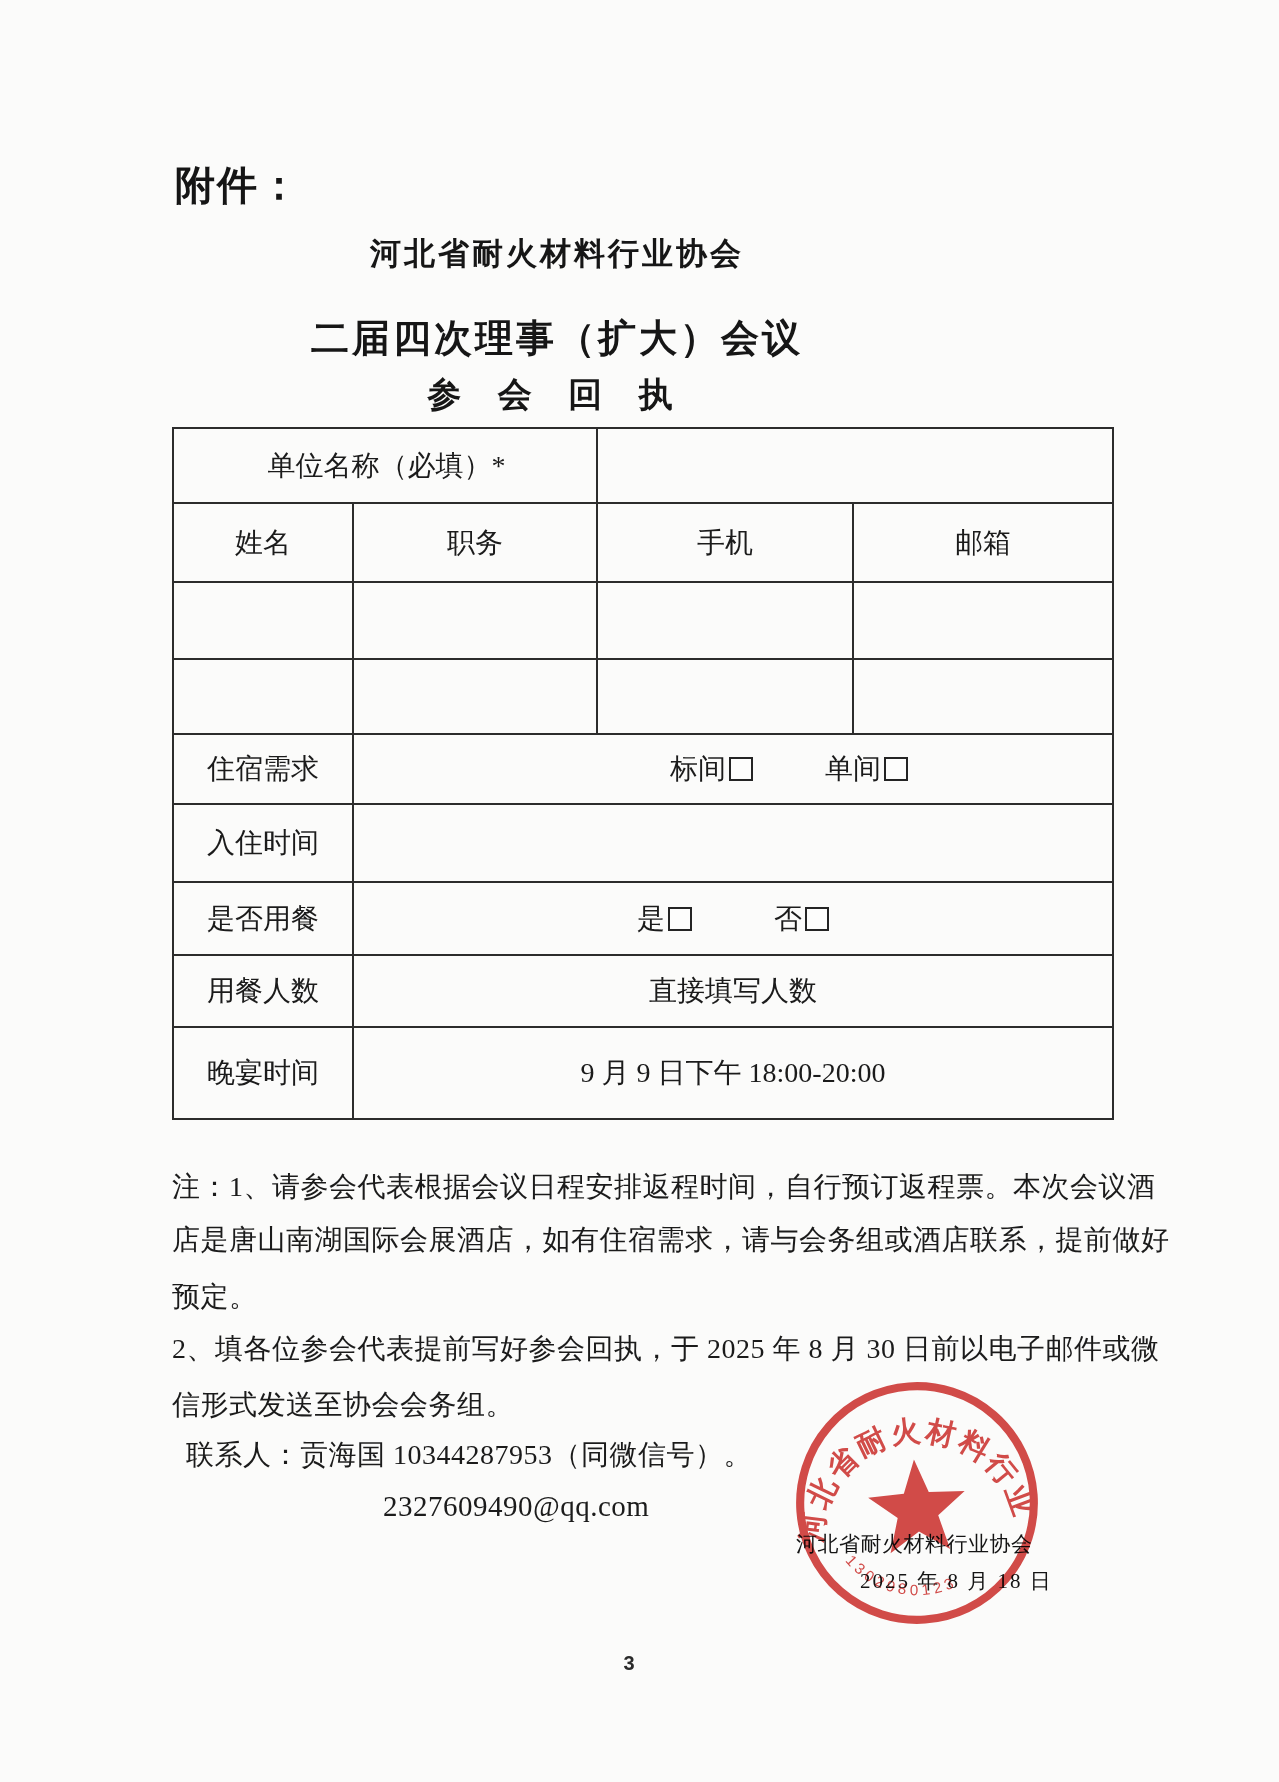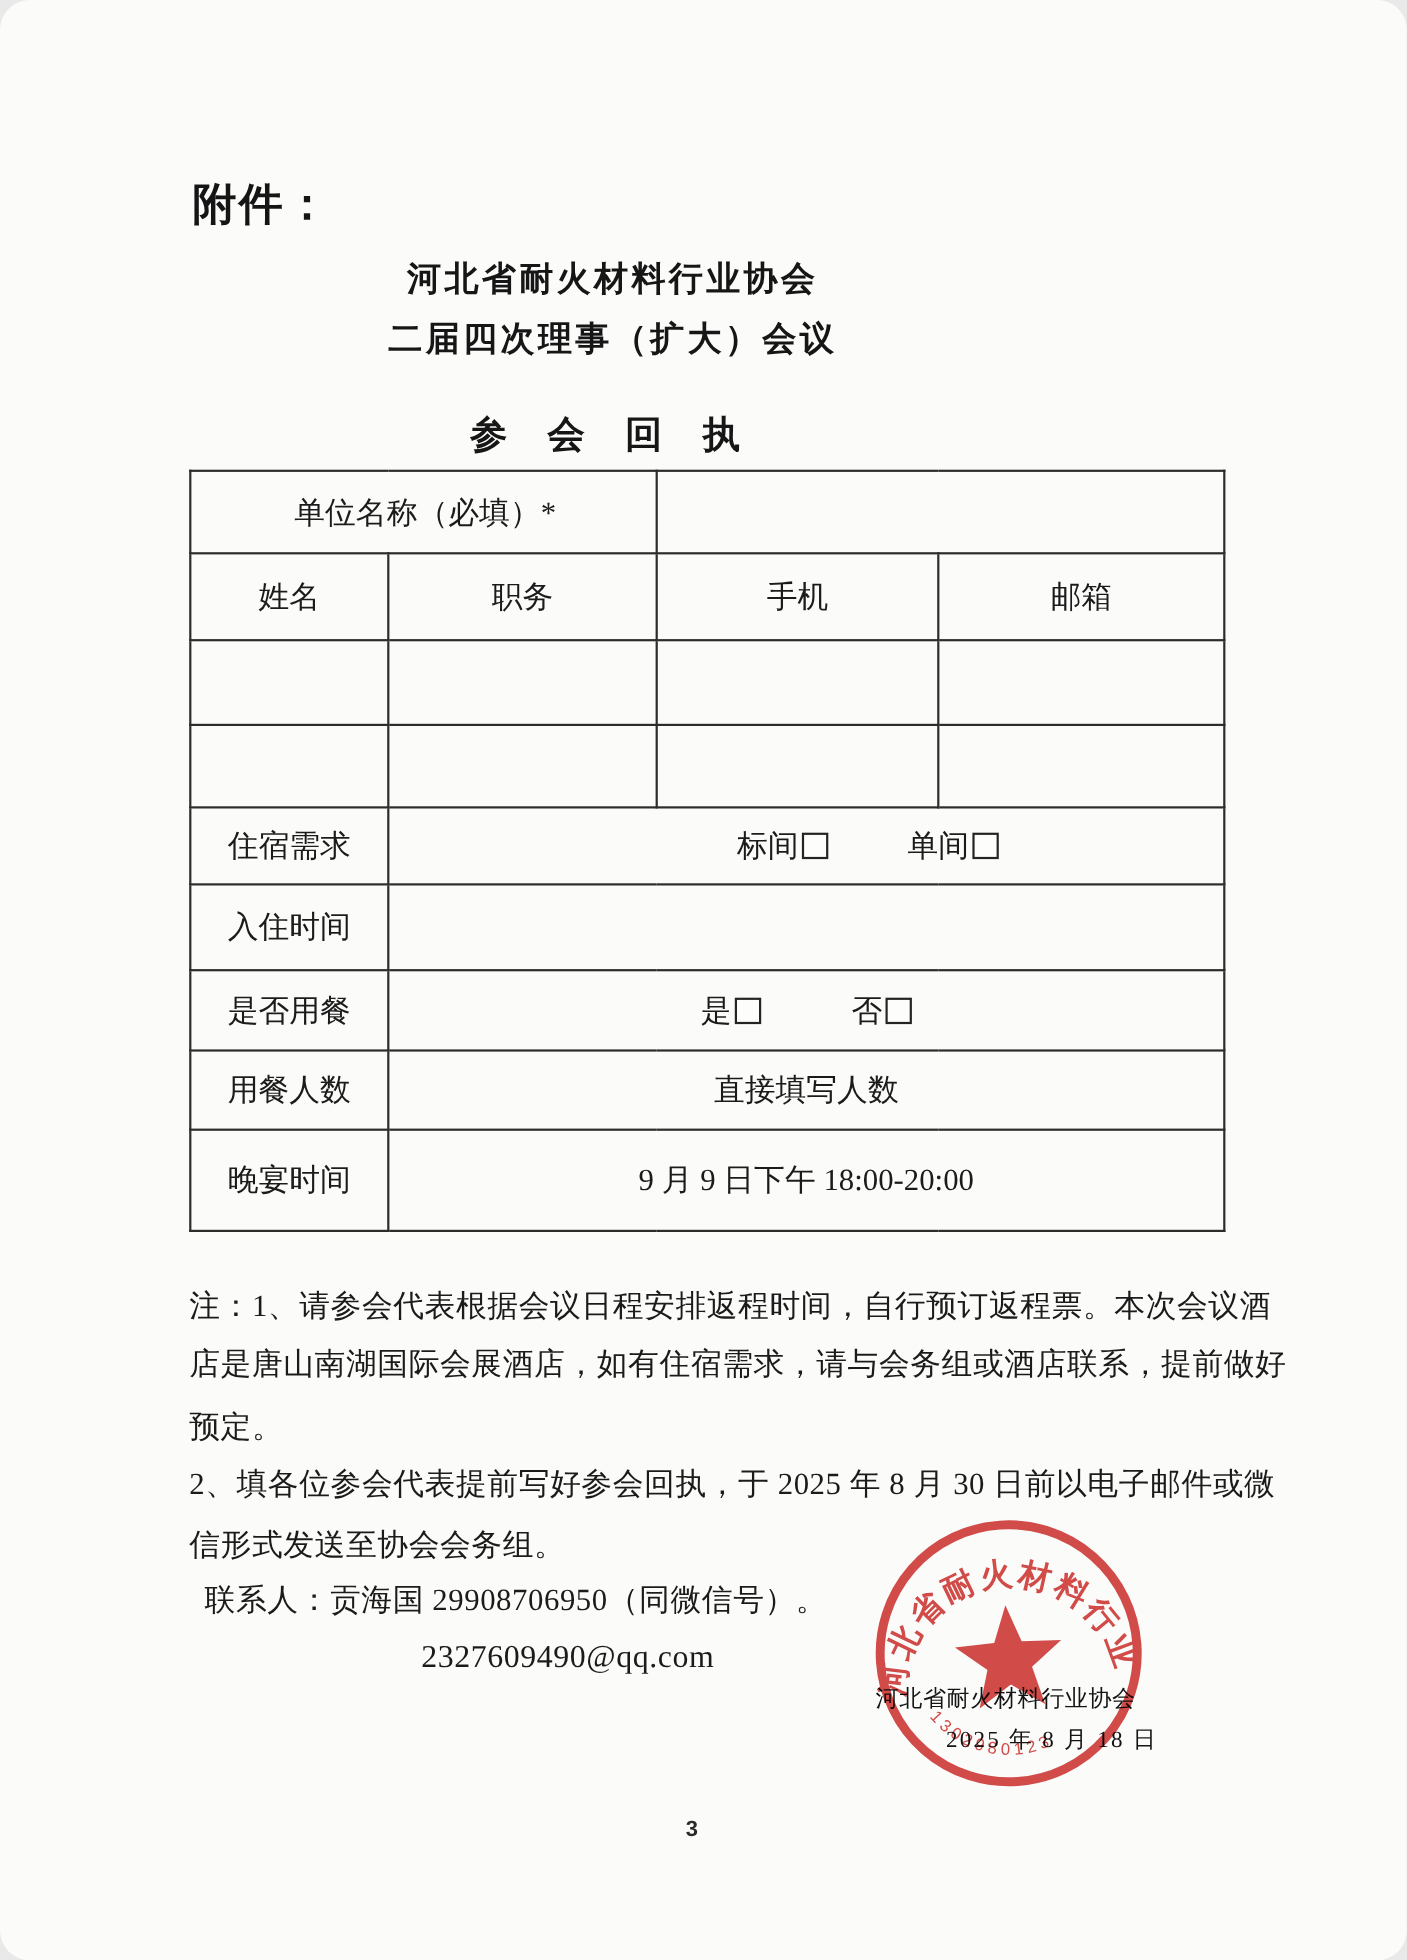--- a/index.html
+++ b/index.html
@@ -6,40 +6,39 @@
   html, body { background: #e9e9e9; }
   .page {
     position: relative;
     width: 1279px;
     height: 1782px;
     margin: 0 auto;
     background: #fbfbfa;
     overflow: hidden;
     font-family: "Liberation Serif", serif;
     color: #1c1c1c;
-    border-radius: 27px;
   }
   .attachment {
     position: absolute;
     left: 175px; top: 158px;
     font-family: "Liberation Sans", sans-serif;
     font-size: 40px;
     font-weight: 700;
     letter-spacing: 2px;
     color: #151515;
   }
   .headings {
     position: absolute;
     left: 0; top: 0;
     width: 1114px;
     text-align: center;
   }
   .h-line { position: absolute; width: 100%; font-weight: 700; color: #161616; }
   .h1 { top: 233px; font-size: 31px; letter-spacing: 3px; }
-  .h2 { top: 287px; font-size: 31px; letter-spacing: 3px; text-align: center; }
+  .h2 { top: 313px; font-size: 38px; letter-spacing: 3px; text-align: center; }
   .h3 { top: 372px; font-size: 34px; letter-spacing: 14px; }
 
   table.form {
     position: absolute;
     left: 172px; top: 427px;
     width: 940px;
     border-collapse: collapse;
     table-layout: fixed;
     font-size: 28px;
     color: #1b1b1b;
@@ -174,21 +173,21 @@
       <td colspan="3">9 月 9 日下午 18:00-20:00</td>
     </tr>
   </tbody>
     </table>
 
   <div class="note" style="top:1168px">注：1、请参会代表根据会议日程安排返程时间，自行预订返程票。本次会议酒</div>
   <div class="note" style="top:1221px">店是唐山南湖国际会展酒店，如有住宿需求，请与会务组或酒店联系，提前做好</div>
   <div class="note" style="top:1278px">预定。</div>
   <div class="note" style="top:1330px">2、填各位参会代表提前写好参会回执，于 2025 年 8 月 30 日前以电子邮件或微</div>
   <div class="note" style="top:1386px">信形式发送至协会会务组。</div>
-  <div class="note contact-line" style="top:1436px">联系人：贡海国 29908706950（同微信号）。</div>
+  <div class="note contact-line" style="top:1436px">联系人：贡海国 10344287953（同微信号）。</div>
   <div class="note email-line" style="top:1490px">2327609490@qq.com</div>
 
   <div class="sig sig-org">河北省耐火材料行业协会</div>
   <div class="sig sig-date">2025 年 8 月 18 日</div>
 
   <svg class="seal" viewBox="0 0 250 250" xmlns="http://www.w3.org/2000/svg">
     <defs>
       <path id="sealTopArc" d="M 29 160 A 96 96 0 1 1 221 160" fill="none"></path>
       <path id="sealBottomArc" d="M 46 170 A 91 91 0 0 0 204 170" fill="none"></path>
     </defs>

